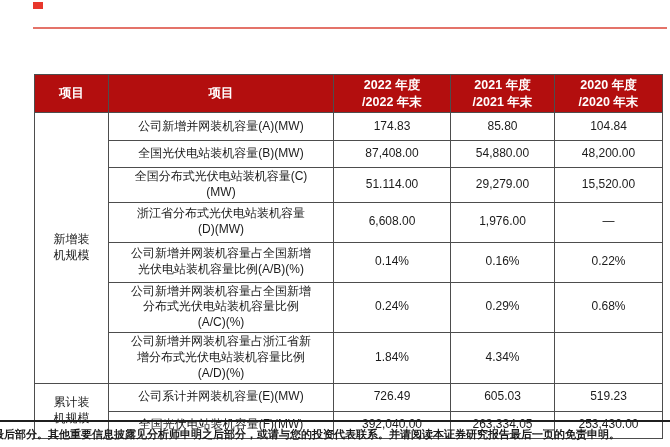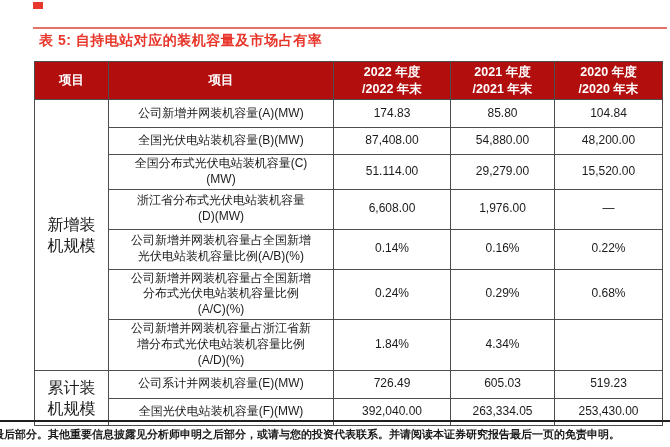--- a/index.html
+++ b/index.html
@@ -8,51 +8,50 @@
     overflow:hidden;font-family:"Liberation Sans","DejaVu Sans",sans-serif;
     -webkit-font-smoothing:antialiased;
   }
   .corner-mark{position:absolute;left:33px;top:2px;width:10px;height:7px;background:#e8372c;}
   .rule-top{position:absolute;left:33px;top:27px;width:634px;height:2px;background:#e47369;}
   .table-title{
     position:absolute;left:39px;top:32px;
     font-size:14px;font-weight:bold;color:#e8362b;letter-spacing:0.5px;
   }
   table.data{
-    position:absolute;left:34px;top:61px;width:628px;
+    position:absolute;left:34px;top:74px;width:628px;
     border-collapse:collapse;table-layout:fixed;
   }
   table.data th,table.data td{
     border:1px solid #4d4d4d;padding:1px 3px;
     text-align:center;vertical-align:middle;
     white-space:pre-line;line-height:1.32;
   }
   thead th{
     background:#b30e0e;color:#ffffff;font-weight:bold;font-size:12.5px;
     border-top:3px solid #8c1212;height:35px;line-height:1.35;
   }
   tbody td{font-size:12px;color:#1b1b1b;background:#ffffff;}
-  td.group{font-size:16px;line-height:1.7;color:#1b1b1b;margin-top:8px;}
+  td.group{font-size:12px;line-height:1.7;color:#1b1b1b;margin-top:8px;}
   tr.h28{height:28px;} tr.h27{height:27px;} tr.h34{height:34px;margin-left:20px;}
   tr.h40{height:40px;} tr.h47{height:47px;} tr.h48{height:48px;margin-top:9px;}
   .rule-bottom{position:absolute;left:0;top:420px;width:670px;height:2px;background:#1f1f1f;}
   .disclaimer{
     position:absolute;left:-7px;top:427px;width:700px;
     font-size:11px;font-weight:bold;color:#1b1b1b;white-space:nowrap;
   }
 </style>
 </head>
 <body>
 
 <div class="page">
 
   <div class="corner-mark"></div>
   <div class="rule-top"></div>
 
-  <div class="table-title">表 5: 自持电站对应的装机容量及市场占有率</div>
 
   <table class="data">
     <colgroup>
       <col style="width:74px">
         <col style="width:225px">
         <col style="width:117px">
         <col style="width:104px">
         <col style="width:108px">
     </colgroup>
     <thead>

